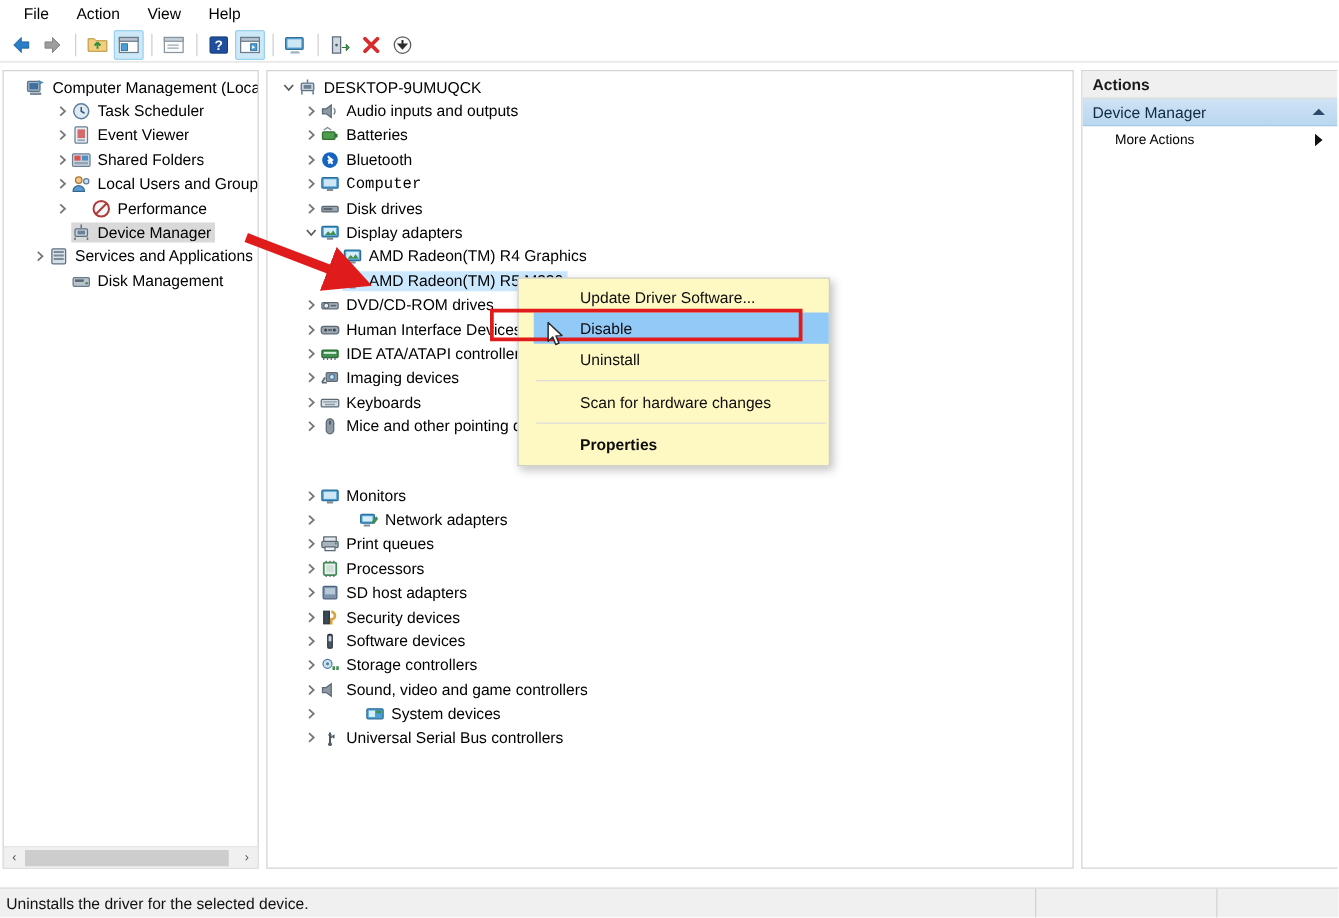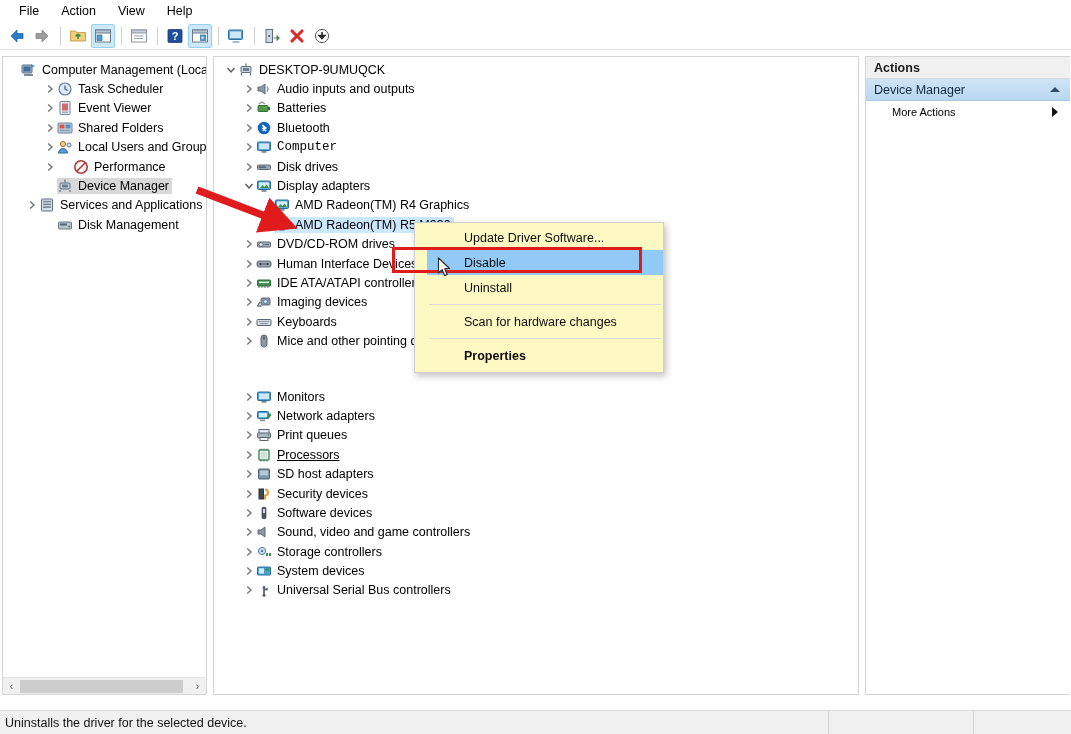--- a/index.html
+++ b/index.html
@@ -600,21 +600,21 @@
           </div>
           <div class="selbox">
             <span class="ico"><svg width="16" height="16" viewBox="0 0 16 16">
                 <rect x="1.5" y="3" width="13" height="8.5" rx="1" fill="#4aa0d5" stroke="#2c6e99"></rect>
                 <rect x="3" y="4.4" width="10" height="5.7" fill="#cfe7f5"></rect>
                 <rect x="5.5" y="12" width="5" height="1.8" fill="#7d8d99"></rect>
               </svg></span>
             <span class="lbl">Monitors</span>
           </div>
         </div>
-        <div class="row" style="padding-left: 28px;">
+        <div class="row" style="padding-left: 28px; gap: 31px;">
           <div class="exp">
             <svg width="10" height="10" viewBox="0 0 10 10">
               <path d="M3.2 1.5 L7 5 L3.2 8.5" stroke="#767676" stroke-width="1.4" fill="none"></path>
             </svg>
           </div>
           <div class="selbox">
             <span class="ico"><svg width="16" height="16" viewBox="0 0 16 16">
                 <rect x="1.5" y="3.5" width="11" height="7" rx="1" fill="#4aa0d5" stroke="#2c6e99"></rect>
                 <rect x="3" y="5" width="8" height="4.2" fill="#d6eefa"></rect>
                 <path d="M10 10 l4 -5 l1.5 2 l-3 4z" fill="#3f8f4f"></path>
@@ -632,21 +632,21 @@
           <div class="selbox">
             <span class="ico"><svg width="16" height="16" viewBox="0 0 16 16">
                 <rect x="3" y="2.5" width="10" height="4" fill="#e2e8ee" stroke="#5b6874"></rect>
                 <rect x="1.5" y="6" width="13" height="5" rx="1" fill="#a9b4bf" stroke="#5b6874"></rect>
                 <rect x="4" y="10.5" width="8" height="3" fill="#f1f4f7" stroke="#5b6874"></rect>
                 <circle cx="12.6" cy="7.8" r="0.8" fill="#3f8f4f"></circle>
               </svg></span>
             <span class="lbl">Print queues</span>
           </div>
         </div>
-        <div class="row" style="padding-left: 28px; text-decoration: underline;">
+        <div class="row" style="padding-left: 28px;">
           <div class="exp">
             <svg width="10" height="10" viewBox="0 0 10 10">
               <path d="M3.2 1.5 L7 5 L3.2 8.5" stroke="#767676" stroke-width="1.4" fill="none"></path>
             </svg>
           </div>
           <div class="selbox">
             <span class="ico"><svg width="16" height="16" viewBox="0 0 16 16">
                 <rect x="3" y="3" width="10" height="10" rx="1" fill="#e8eef4" stroke="#3f8f4f" stroke-width="1.4"></rect>
                 <rect x="5.2" y="5.2" width="5.6" height="5.6" fill="#cfe0d4"></rect>
                 <path d="M5 1.5 v1.5 M8 1.5 v1.5 M11 1.5 v1.5 M5 13 v1.5 M8 13 v1.5 M11 13 v1.5" stroke="#5b6874"></path>
@@ -687,52 +687,52 @@
             <svg width="10" height="10" viewBox="0 0 10 10">
               <path d="M3.2 1.5 L7 5 L3.2 8.5" stroke="#767676" stroke-width="1.4" fill="none"></path>
             </svg>
           </div>
           <div class="selbox">
             <span class="ico"><svg width="16" height="16" viewBox="0 0 16 16">
                 <rect x="6.2" y="2.5" width="3.6" height="11" rx="1" fill="#4a5a68" stroke="#2b3540"></rect>
                 <rect x="6.9" y="4" width="2.2" height="4" fill="#cfd8e0"></rect>
               </svg></span>
             <span class="lbl">Software devices</span>
-          </div>
-        </div>
-        <div class="row" style="padding-left: 28px;">
-          <div class="exp">
-            <svg width="10" height="10" viewBox="0 0 10 10">
-              <path d="M3.2 1.5 L7 5 L3.2 8.5" stroke="#767676" stroke-width="1.4" fill="none"></path>
-            </svg>
-          </div>
-          <div class="selbox">
-            <span class="ico"><svg width="16" height="16" viewBox="0 0 16 16">
-                <path d="M2 6 h3 l4-3 v10 l-4-3 H2z" fill="#8d9aa6" stroke="#5b6874"></path>
-              </svg></span>
-            <span class="lbl">Sound, video and game controllers</span>
           </div>
         </div>
         <div class="row" style="padding-left: 28px;">
           <div class="exp">
             <svg width="10" height="10" viewBox="0 0 10 10">
               <path d="M3.2 1.5 L7 5 L3.2 8.5" stroke="#767676" stroke-width="1.4" fill="none"></path>
             </svg>
           </div>
           <div class="selbox">
             <span class="ico"><svg width="16" height="16" viewBox="0 0 16 16">
                 <circle cx="6" cy="7" r="3.6" fill="#cfe0ee" stroke="#4a7da3"></circle>
                 <circle cx="6" cy="7" r="1.2" fill="#4a7da3"></circle>
                 <rect x="10" y="9" width="2" height="3" fill="#3f8f4f"></rect>
                 <rect x="13" y="9" width="2" height="3" fill="#3f8f4f"></rect>
               </svg></span>
             <span class="lbl">Storage controllers</span>
           </div>
         </div>
         <div class="row" style="padding-left: 28px;">
+          <div class="exp">
+            <svg width="10" height="10" viewBox="0 0 10 10">
+              <path d="M3.2 1.5 L7 5 L3.2 8.5" stroke="#767676" stroke-width="1.4" fill="none"></path>
+            </svg>
+          </div>
+          <div class="selbox">
+            <span class="ico"><svg width="16" height="16" viewBox="0 0 16 16">
+                <path d="M2 6 h3 l4-3 v10 l-4-3 H2z" fill="#8d9aa6" stroke="#5b6874"></path>
+              </svg></span>
+            <span class="lbl">Sound, video and game controllers</span>
+          </div>
+        </div>
+        <div class="row" style="padding-left: 28px; gap: 36px;">
           <div class="exp">
             <svg width="10" height="10" viewBox="0 0 10 10">
               <path d="M3.2 1.5 L7 5 L3.2 8.5" stroke="#767676" stroke-width="1.4" fill="none"></path>
             </svg>
           </div>
           <div class="selbox">
             <span class="ico"><svg width="16" height="16" viewBox="0 0 16 16">
                 <rect x="1.5" y="4" width="13" height="8" rx="1" fill="#4aa0d5" stroke="#2c6e99"></rect>
                 <rect x="3" y="5.4" width="5" height="5.2" fill="#d6eefa"></rect>
                 <rect x="9" y="5.4" width="4" height="2.2" fill="#3f8f4f"></rect>

